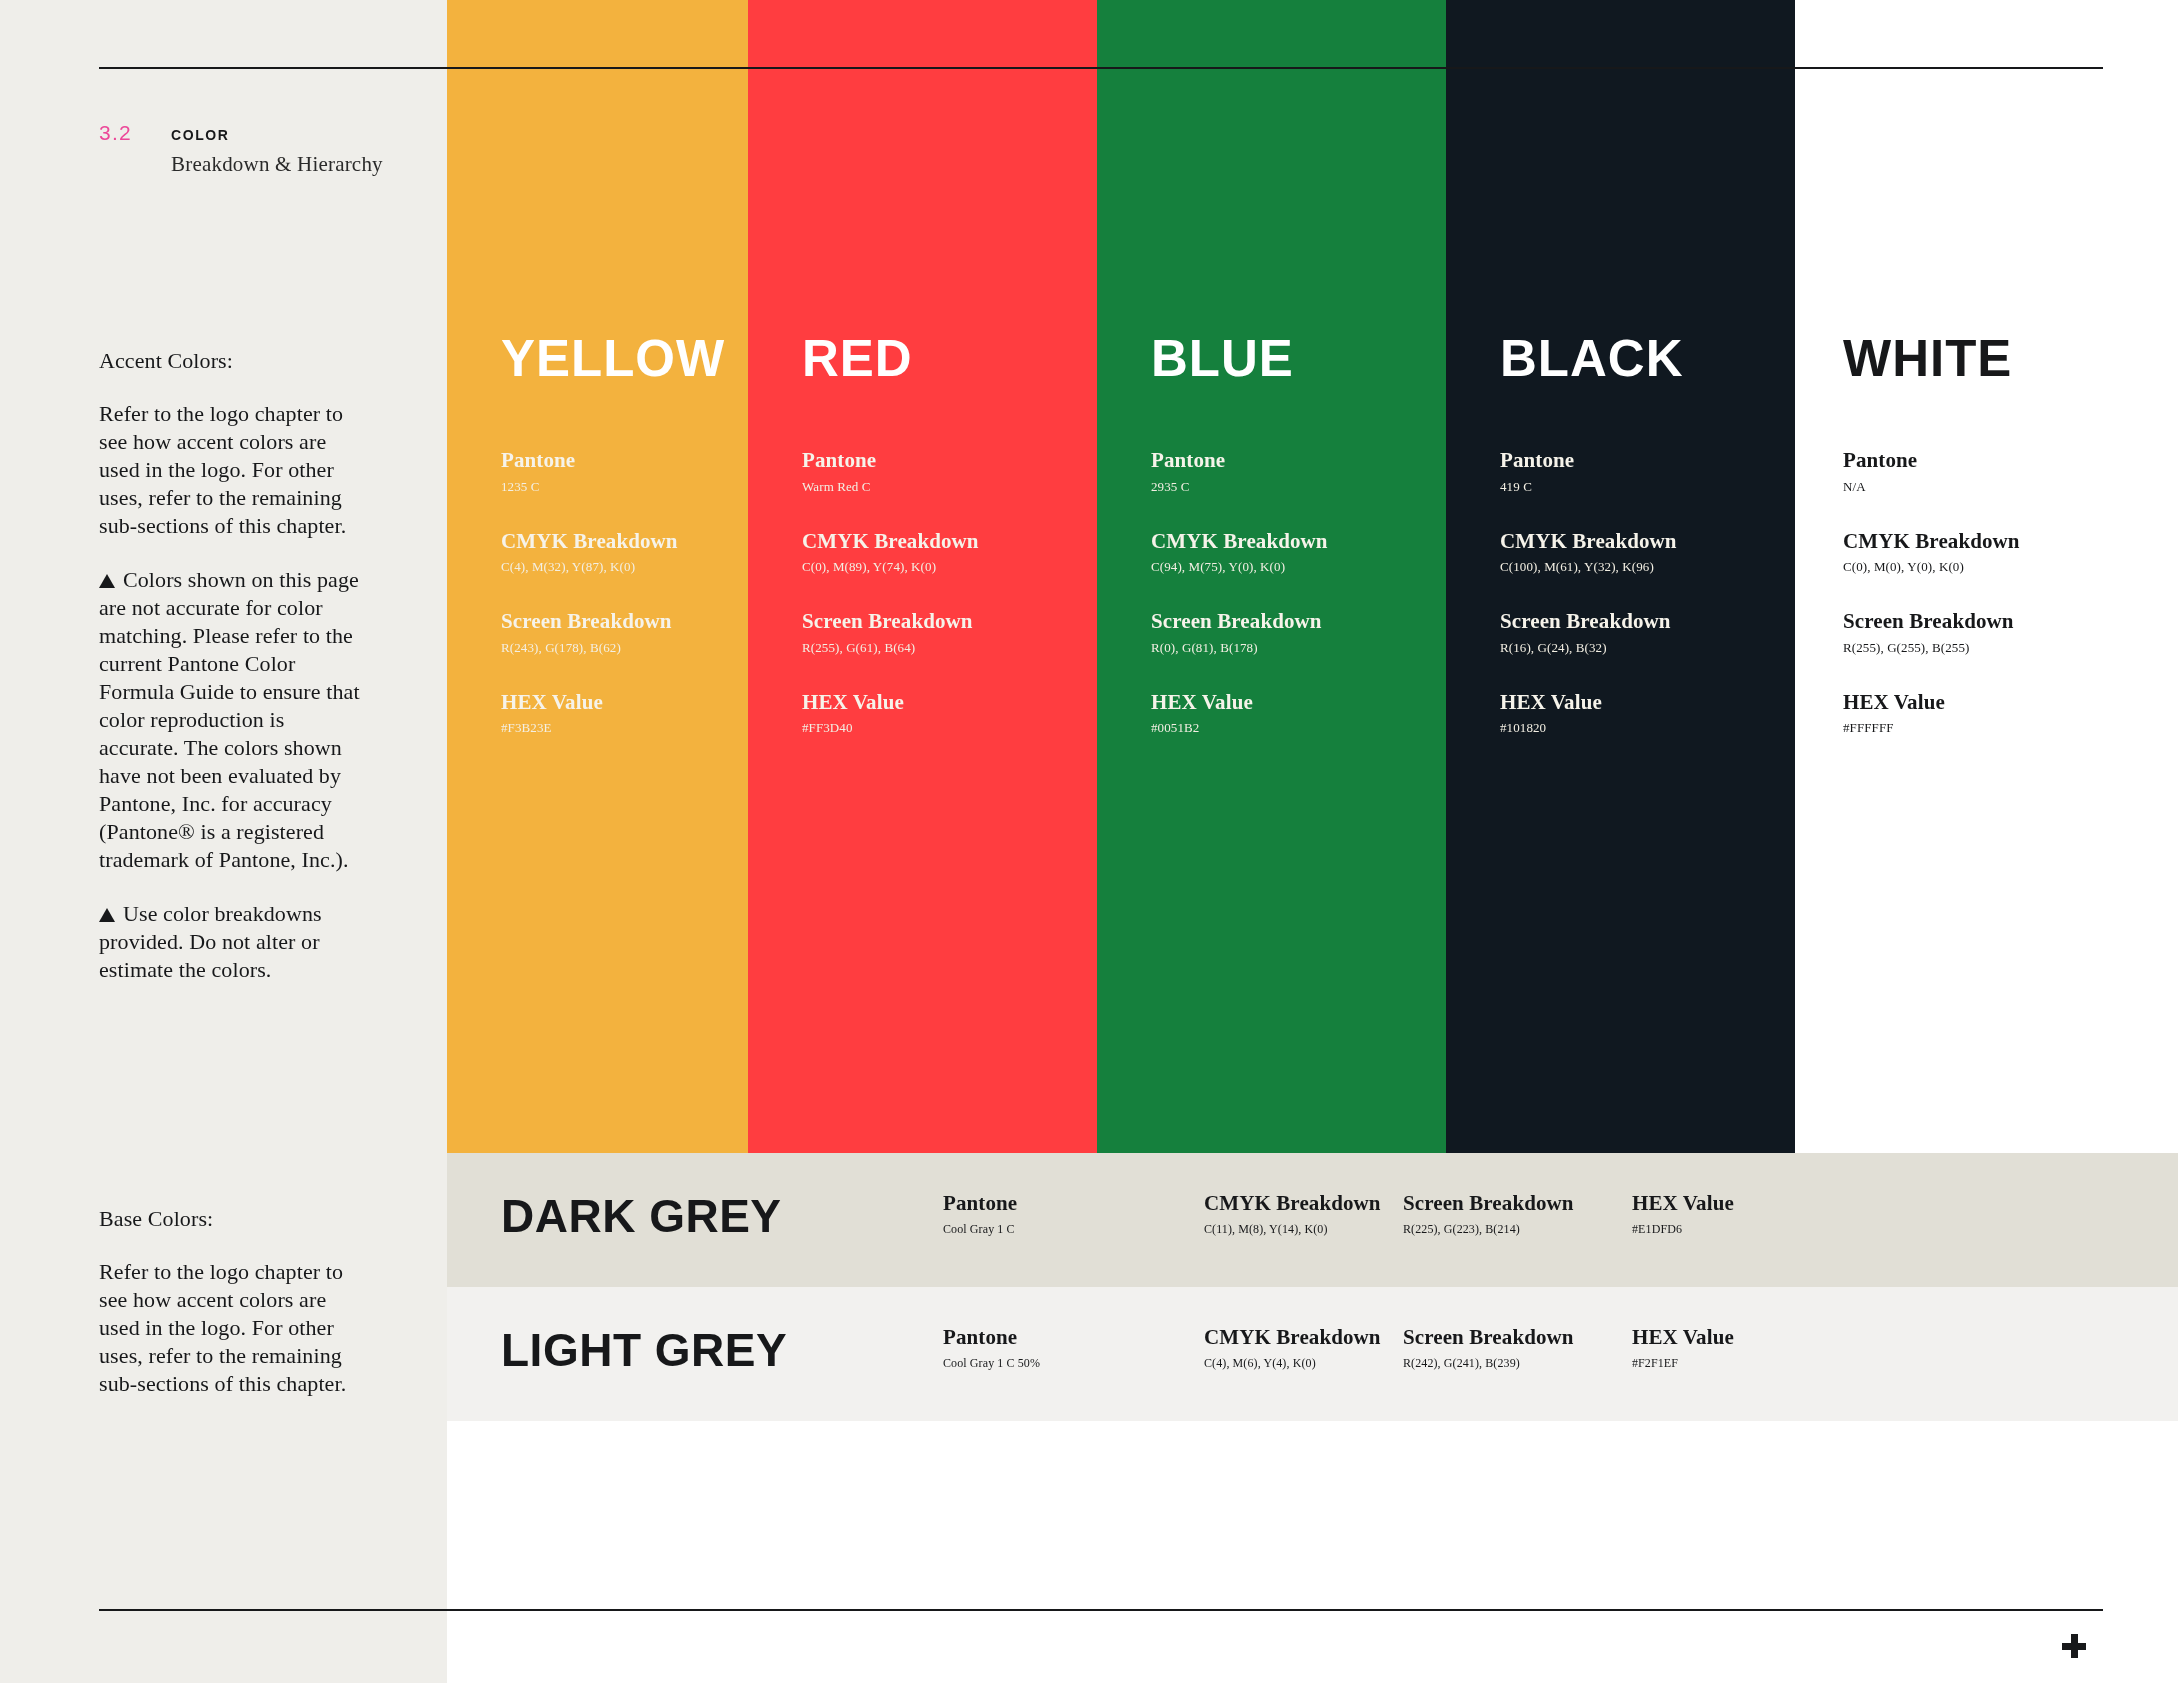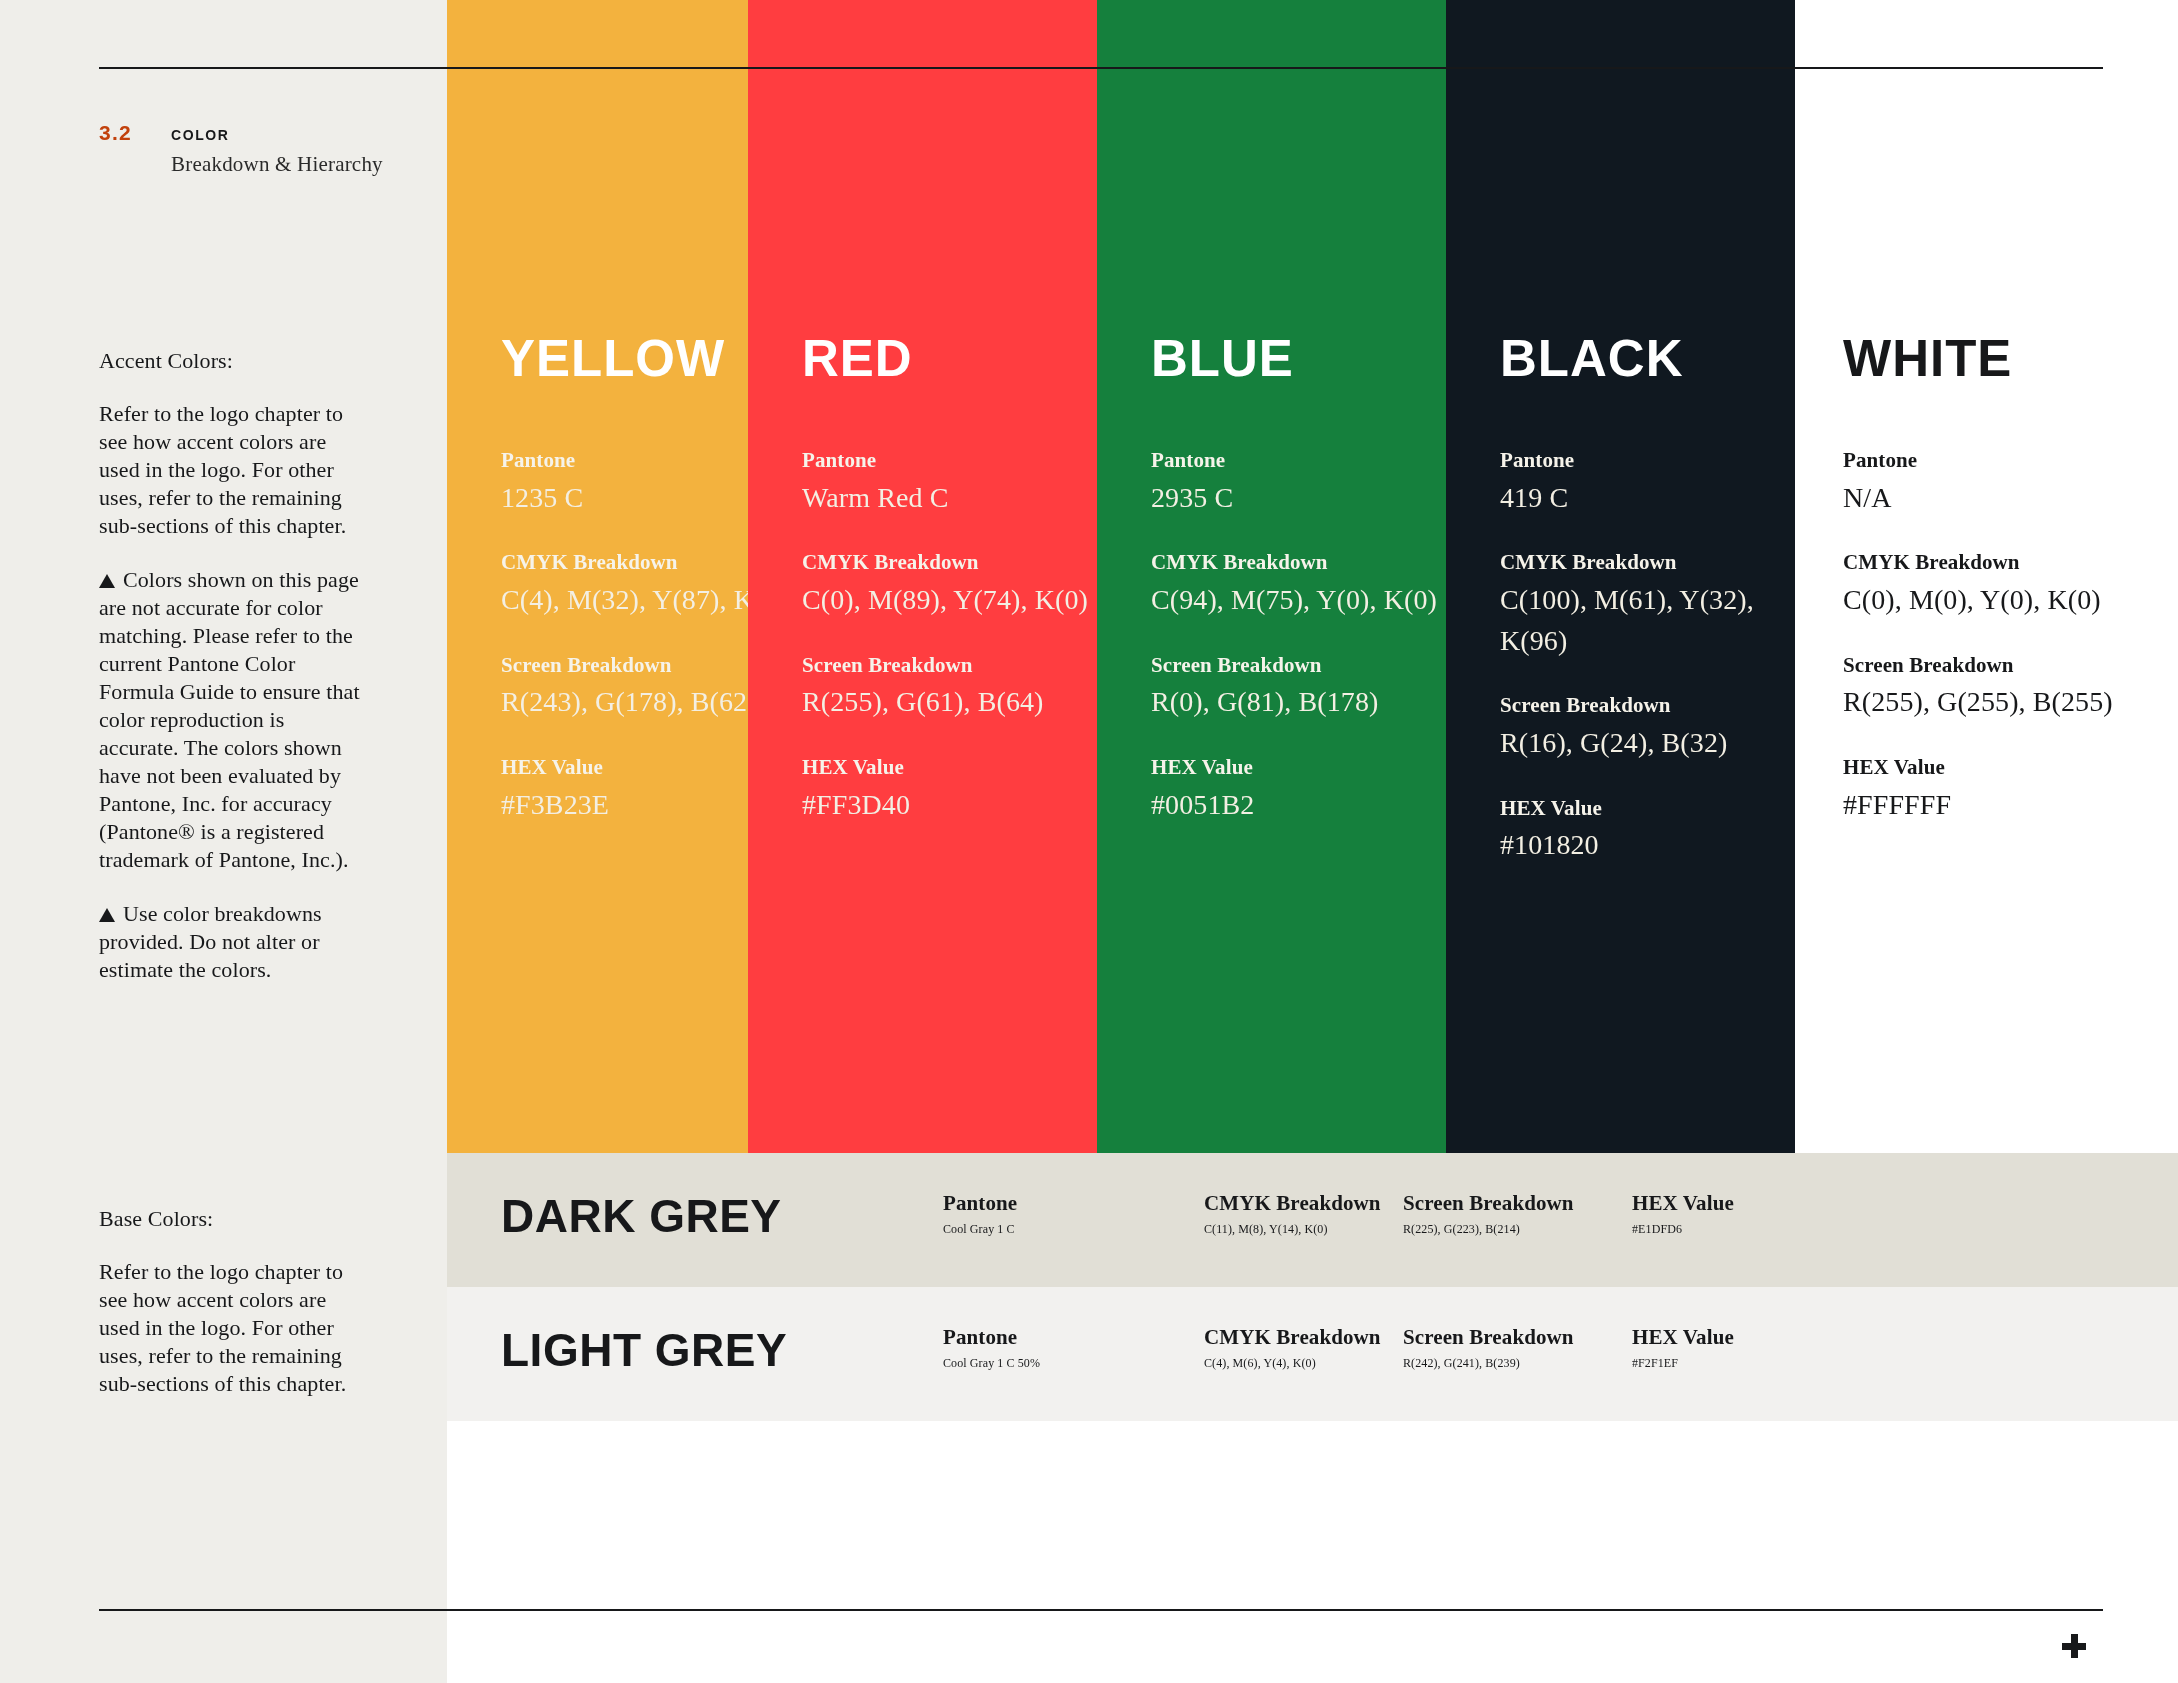--- a/index.html
+++ b/index.html
@@ -25,22 +25,22 @@
   .header-rule {
     position:absolute; left:99px; top:67px; width:2004px; height:2px;
     background:#17181a;
   }
   .header-block {
     position:absolute; left:99px; top:81px; width:337px;
   }
   .sec-row { display:flex; align-items:baseline; }
   .sec-num {
     font-family:"Liberation Sans", sans-serif;
-    font-weight:bold; font-size:21px; letter-spacing:1.2px;
-    color:#c2410c; width:72px; flex:none;
+    font-weight:normal; font-size:21px; letter-spacing:1.2px;
+    color:#ec4899; width:72px; flex:none;
   }
   .sec-title {
     font-family:"Liberation Sans", sans-serif;
     font-weight:bold; font-size:14px; letter-spacing:1.6px;
     color:#17181a;
     margin-top:46px;
   }
   .sec-sub {
     margin-left:72px; margin-top:7px;
     font-family:"Liberation Serif", serif;
@@ -88,21 +88,21 @@
   }
   .col-specs { position:absolute; left:0; top:447px; width:297px; }
   .spec-group { margin-bottom:31px; }
   .spec-group:last-child { margin-bottom:0; }
   .spec-label {
     font-family:"Liberation Serif", serif;
     font-weight:bold; font-size:21px; line-height:1.32; letter-spacing:0.1px;
   }
   .spec-value {
     font-family:"Liberation Serif", serif;
-    font-size:28px; line-height:1.45; letter-spacing:0.1px; margin-top:3px;
+    font-size:13px; line-height:1.45; letter-spacing:0.1px; margin-top:3px;
   }
 
   .on-dark .col-name  { color:#ffffff; }
   .on-dark .spec-label{ color:#f6f3ea; }
   .on-dark .spec-value{ color:#f3efe3; }
   .on-light .col-name  { color:#17181a; }
   .on-light .spec-label{ color:#17181a; }
   .on-light .spec-value{ color:#17181a; }
 
   .col-yellow .col-name, .col-yellow .col-specs,

